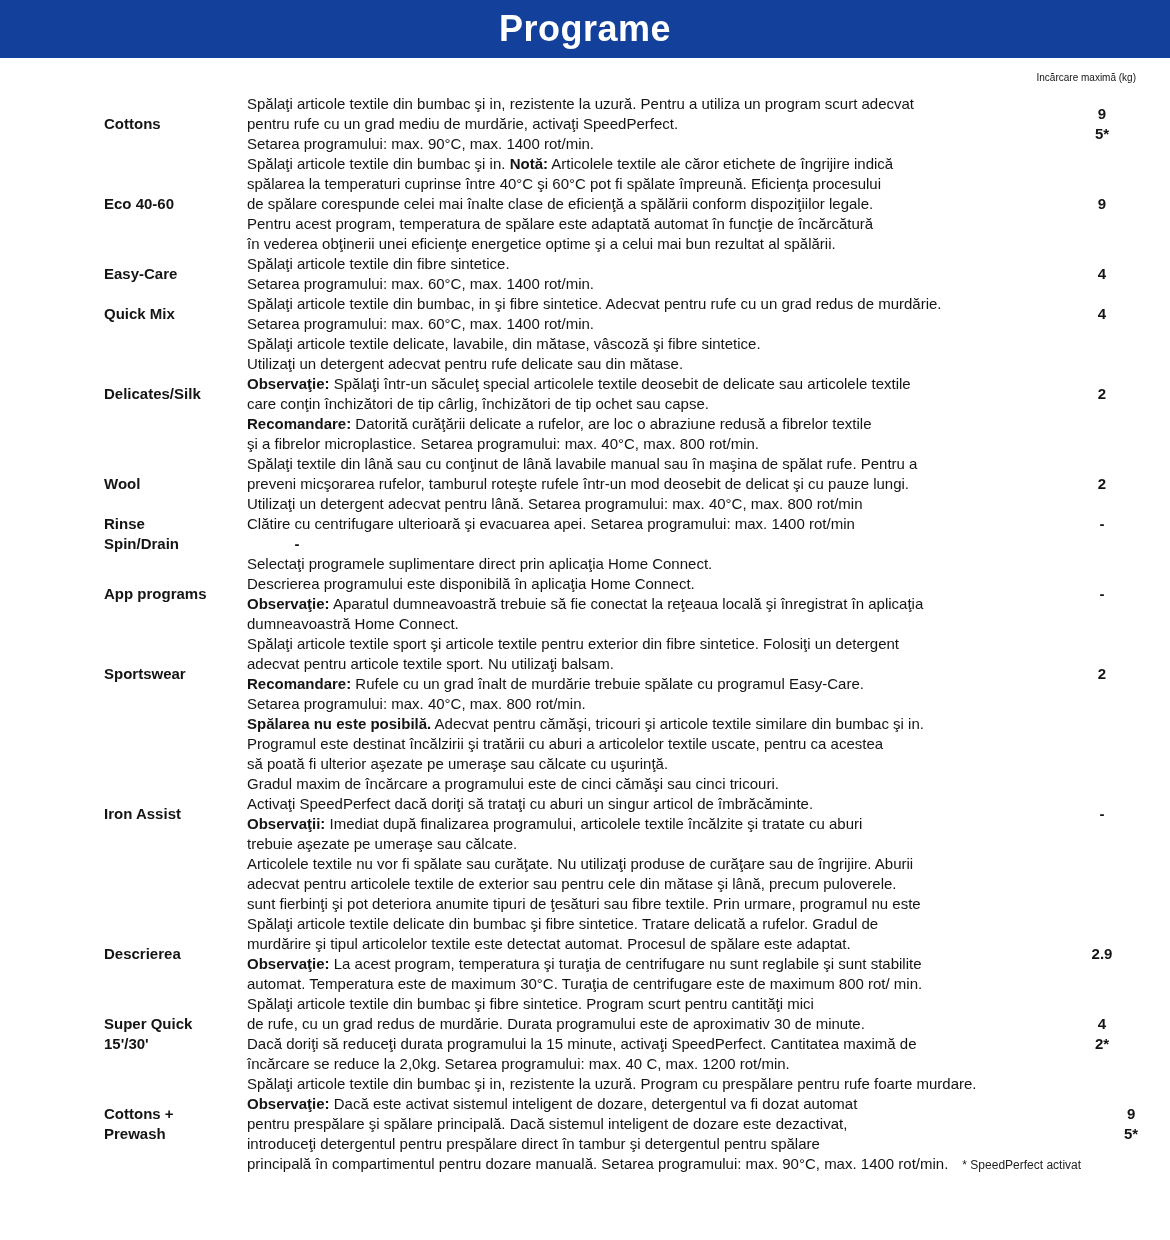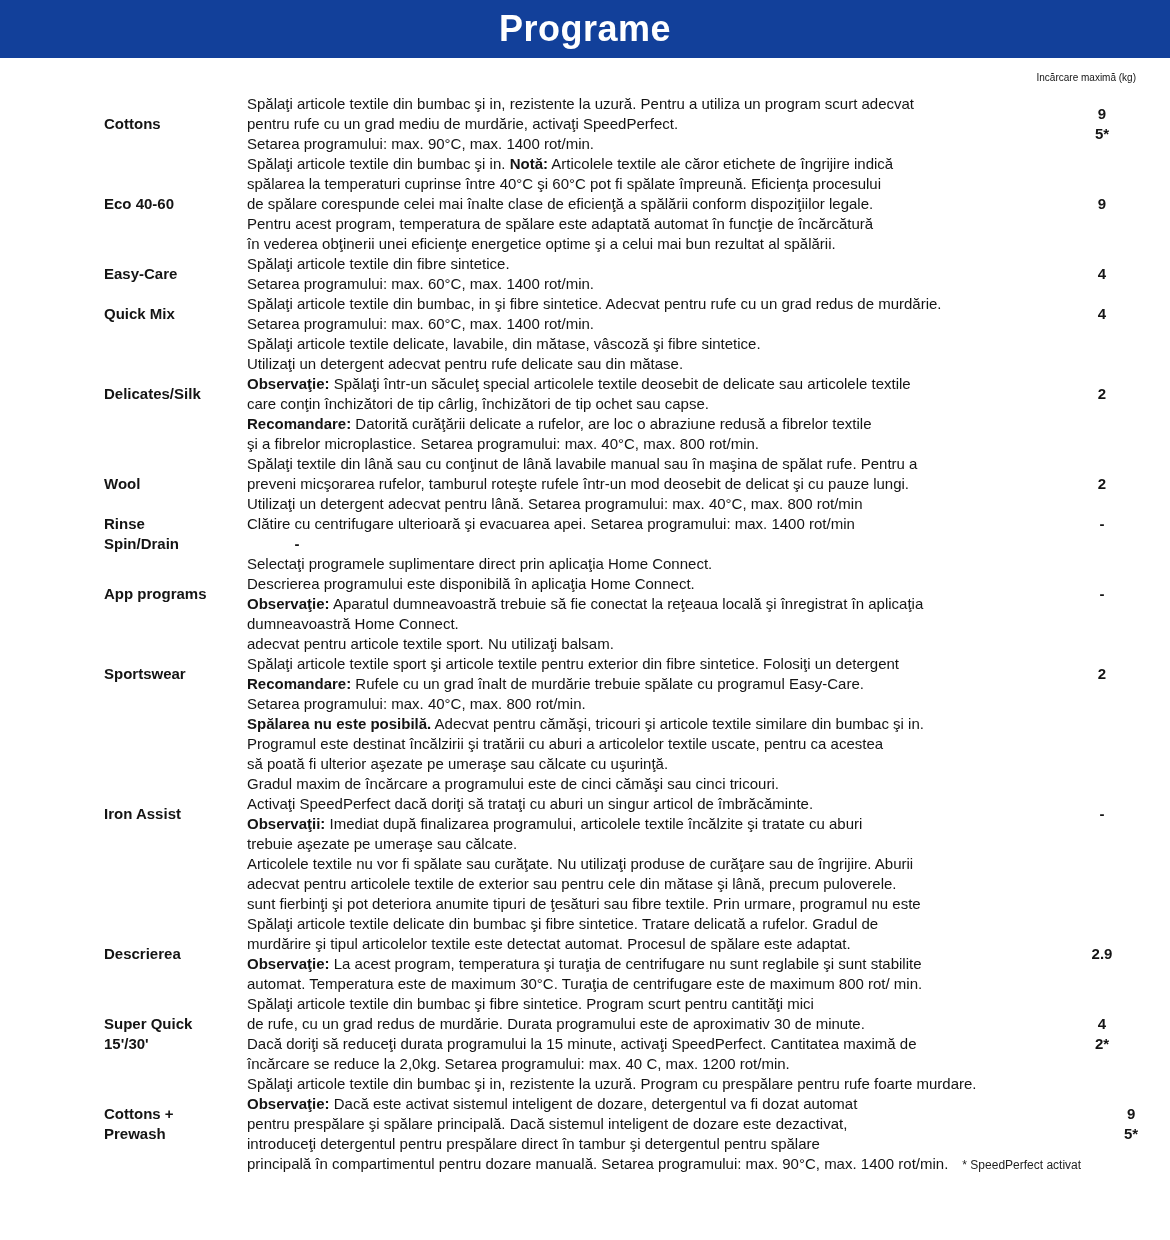--- a/index.html
+++ b/index.html
@@ -189,22 +189,22 @@
         </div>
         <div class="pload">
           <div class="line">-</div>
         </div>
       </div>
       <div class="prow">
         <div class="pname">
           <div class="line">Sportswear</div>
         </div>
         <div class="pdesc">
+          <div class="line"><span>Spălaţi articole textile sport şi articole textile pentru exterior din fibre sintetice. Folosiţi un detergent</span></div>
           <div class="line"><span>adecvat pentru articole textile sport. Nu utilizaţi balsam.</span></div>
-          <div class="line"><span>Spălaţi articole textile sport şi articole textile pentru exterior din fibre sintetice. Folosiţi un detergent</span></div>
           <div class="line"><span class="b">Recomandare:</span><span> Rufele cu un grad înalt de murdărie trebuie spălate cu programul Easy-Care.</span></div>
           <div class="line"><span>Setarea programului: max. 40°C, max. 800 rot/min.</span></div>
         </div>
         <div class="pload">
           <div class="line">2</div>
         </div>
       </div>
       <div class="prow">
         <div class="pname">
           <div class="line">Iron Assist</div>

